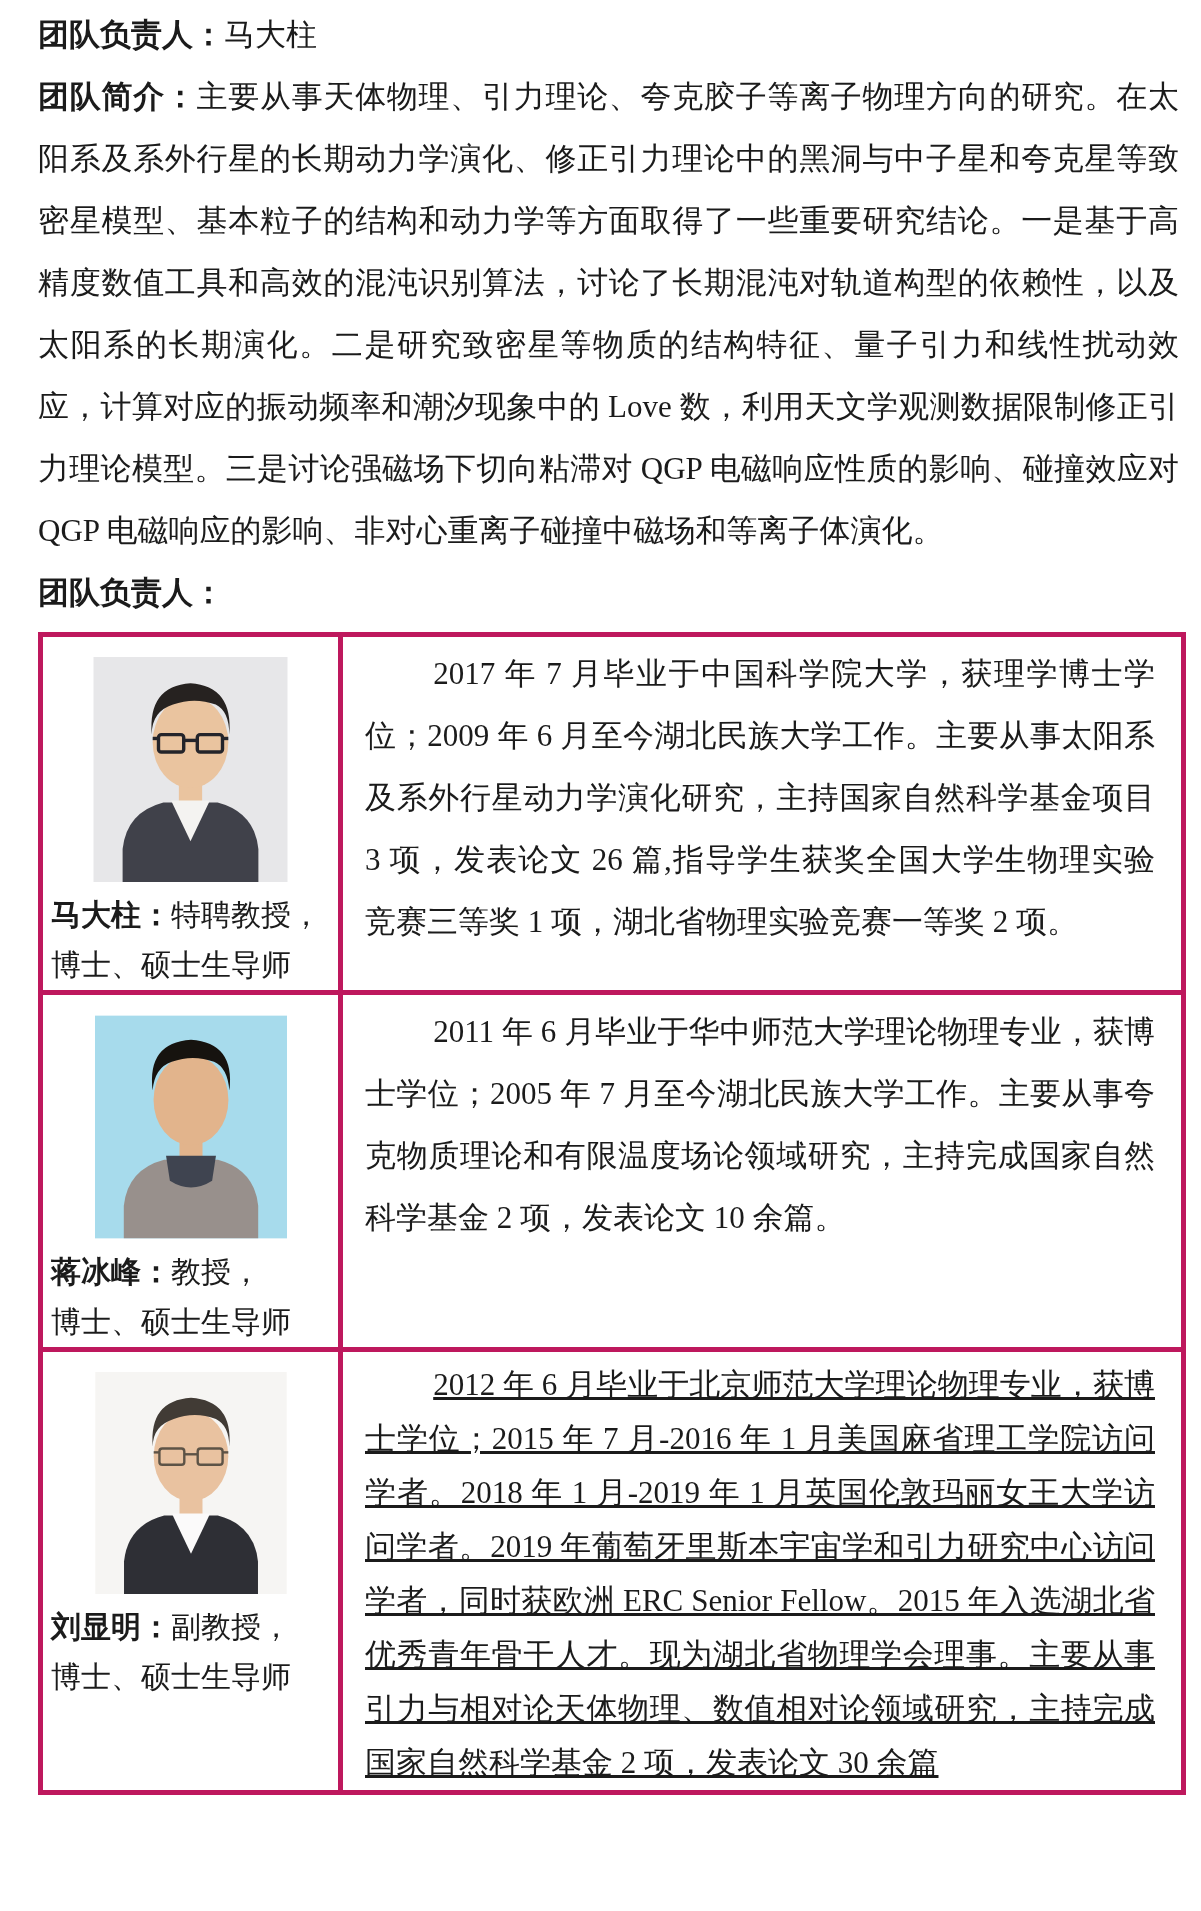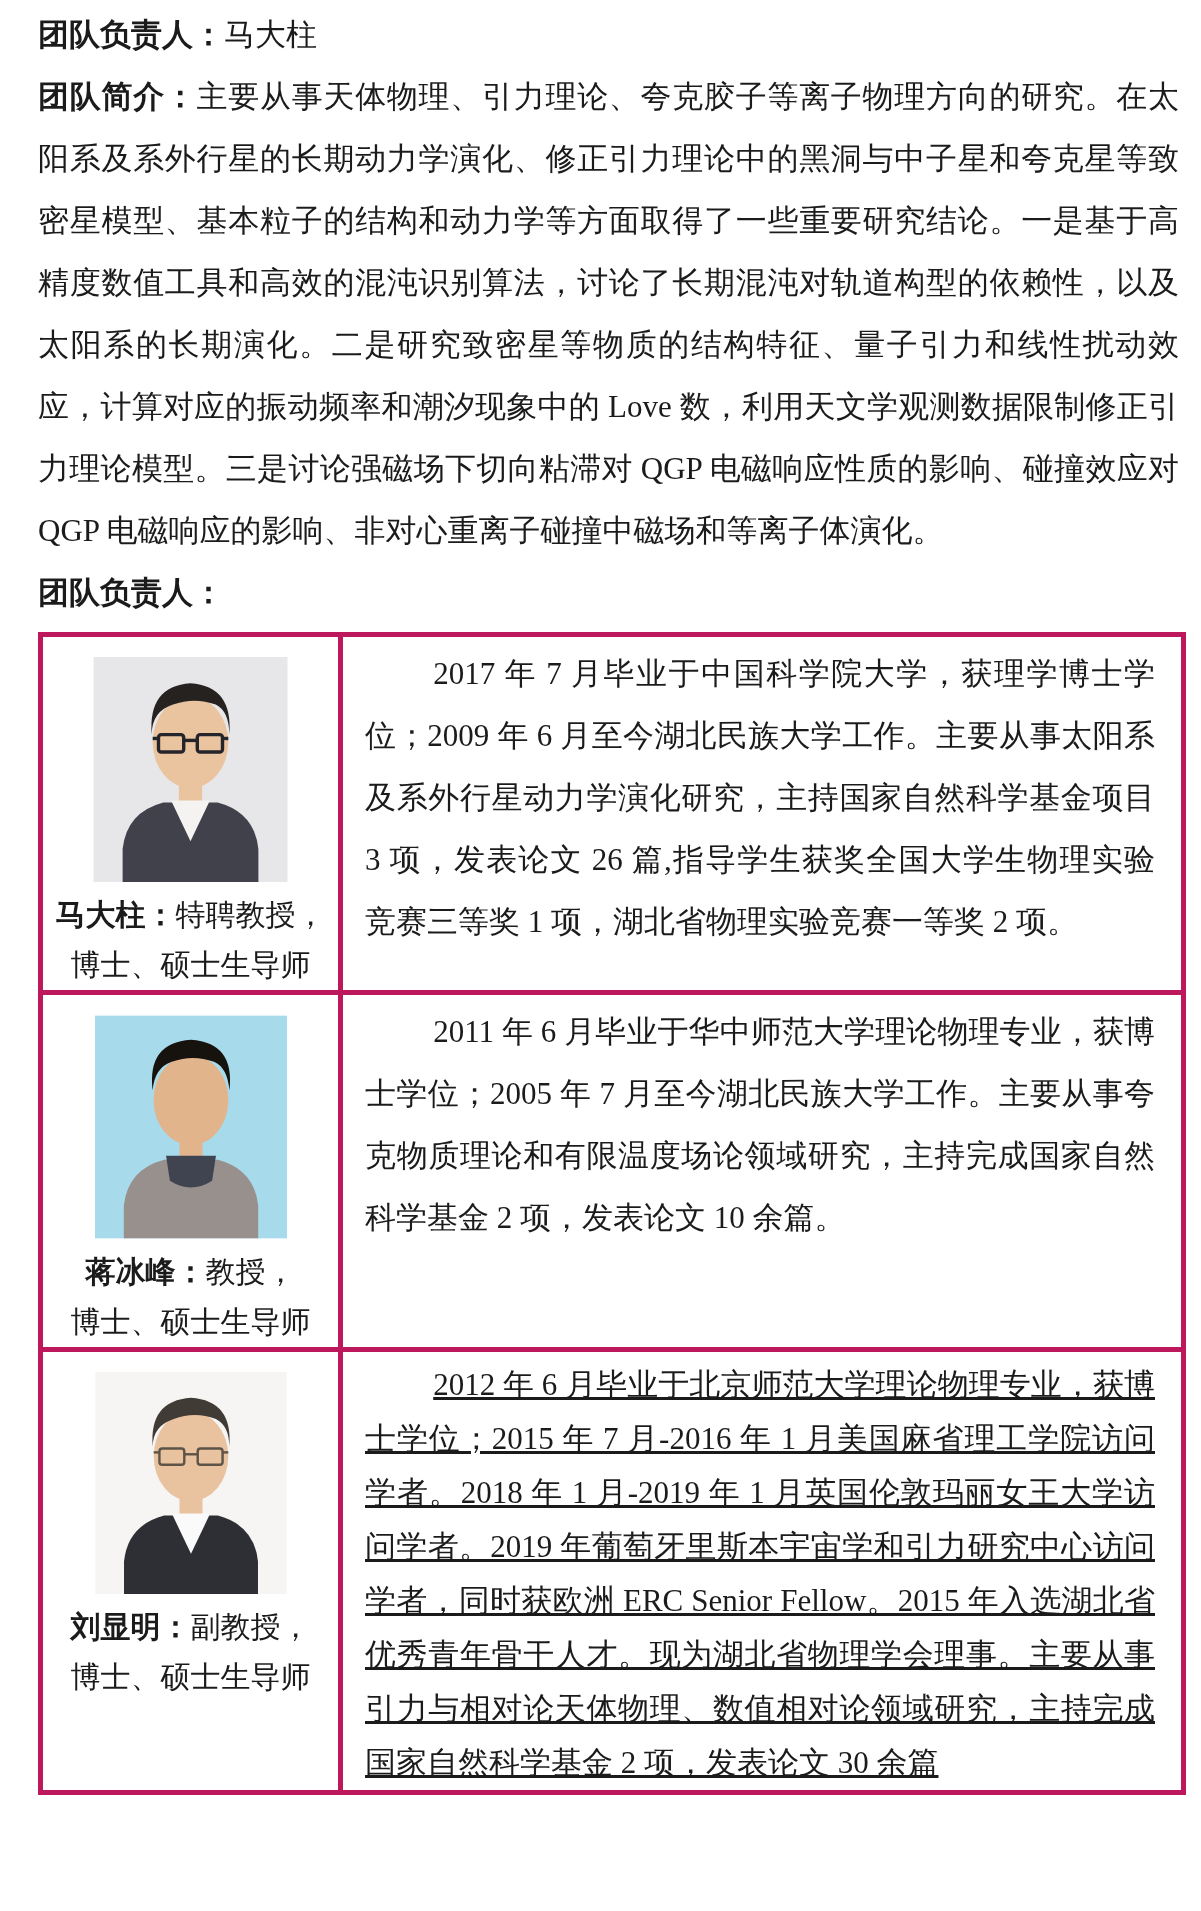--- a/index.html
+++ b/index.html
@@ -5,21 +5,21 @@
   html,body{margin:0;padding:0;background:#ffffff;}
   body{width:1201px;font-family:"Liberation Serif","DejaVu Serif",serif;color:#1b1b1b;}
   .page{width:1201px;padding:4px 22px 8px 38px;box-sizing:border-box;}
   .line,.para{margin:0;font-size:31px;line-height:62px;text-align:justify;}
   .para{text-justify:inter-ideograph;}
   b.lbl{font-weight:bold;}
   
   table.members{border-collapse:collapse;margin-top:8px;width:1148px;table-layout:fixed;}
   table.members td{border:5px solid #be185d;vertical-align:top;}
   table.members{border:3px solid #3a3a3a;}
-  td.photo-cell{width:300px;text-align:center;padding:20px 8px 0 8px;box-sizing:border-box;}
+  td.photo-cell{width:300px;padding:20px 8px 0 8px;box-sizing:border-box;}
   td.bio-cell{padding:6px 26px 0 22px;box-sizing:border-box;}
   tr.r0{height:335px;} tr.r1{height:334px;} tr.r2{height:438px;}
   .portrait{display:block;margin:0 auto;}
   .caption{font-size:30px;line-height:50px;margin-top:8px;white-space:nowrap;}
   .caption b{font-weight:bold;}
   p.bio{margin:0;font-size:31px;line-height:62px;text-align:justify;text-indent:2.2em;}
   tr.r2 p.bio{line-height:54px;text-decoration:underline;}
 </style>
 </head>
 <body>

